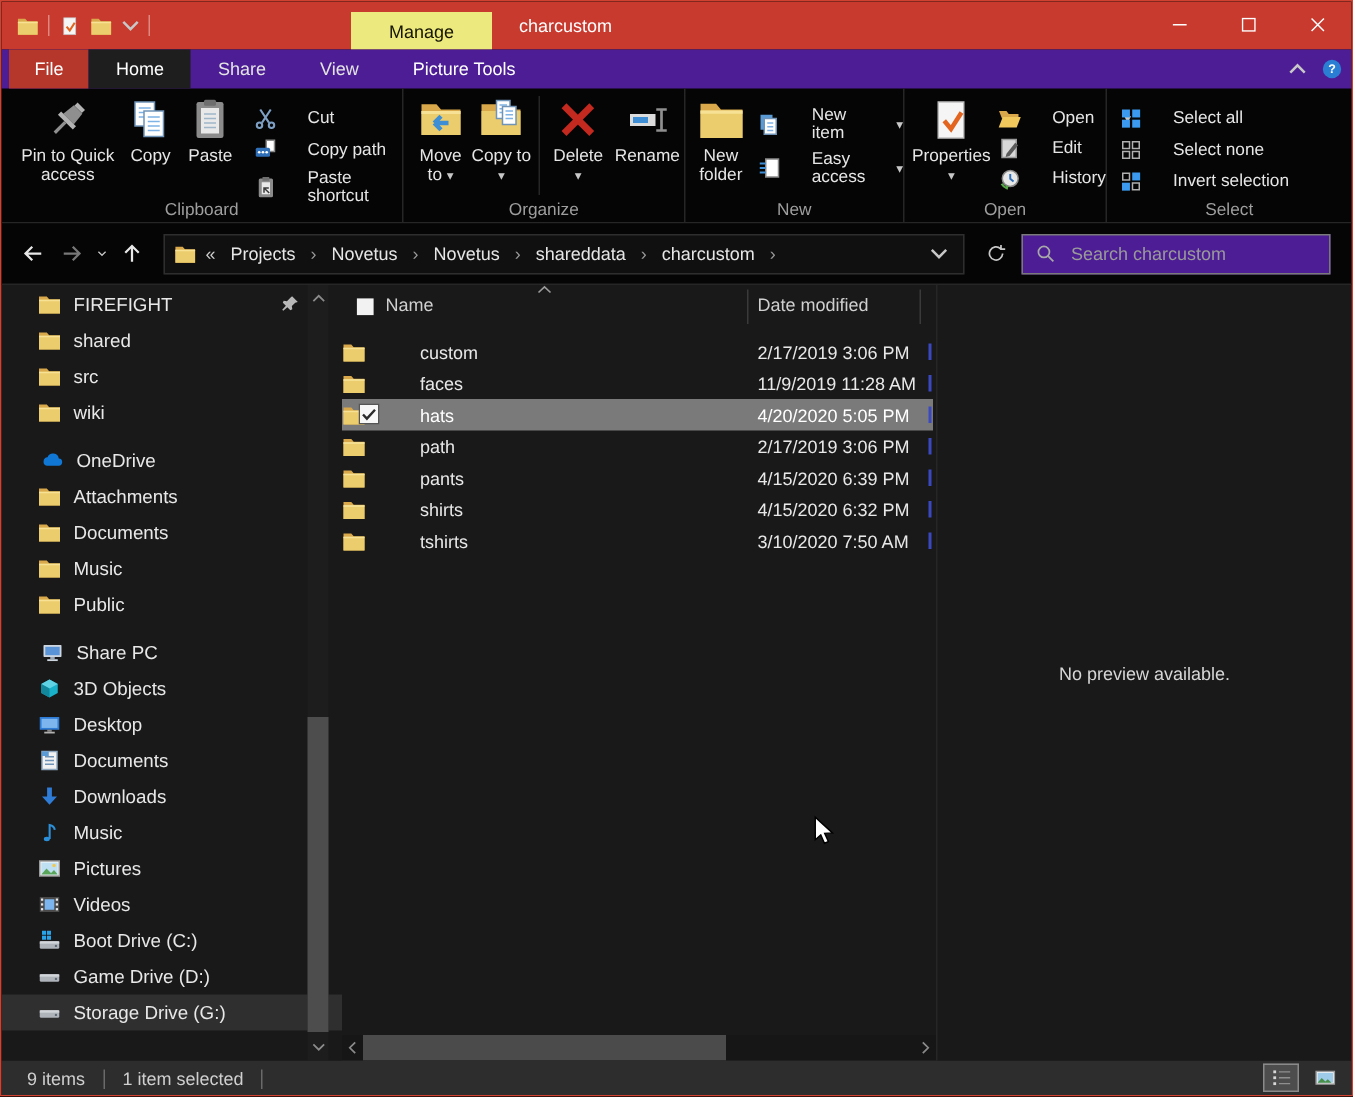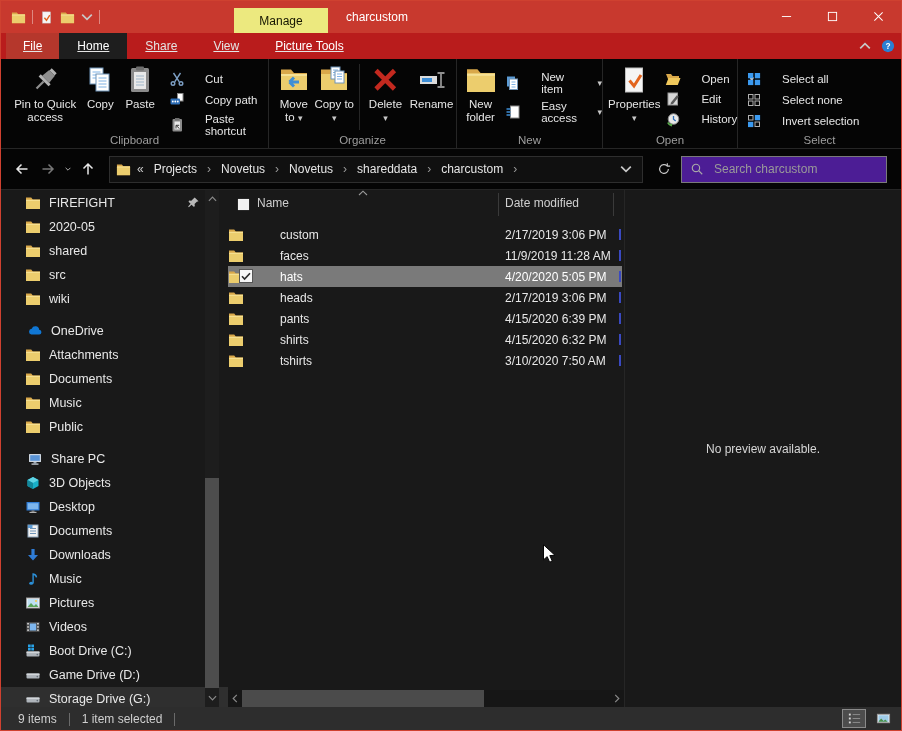--- a/index.html
+++ b/index.html
@@ -12,21 +12,21 @@
   .qat .i16{width:15px;height:15px;display:inline-flex;}
   .qat-sep{width:1px;height:14px;background:rgba(255,255,255,.4);}
   .manage-tab{position:absolute;left:233px;top:7px;width:94px;height:25px;background:#ece97f;color:#151500;
     font-size:12px;display:flex;align-items:center;justify-content:center;}
   .win-title{position:absolute;left:345px;top:0;height:32px;display:flex;align-items:center;font-size:12px;color:#fff;}
   .win-controls{position:absolute;right:0;top:0;height:30px;display:flex;}
   .win-btn{width:46px;height:30px;display:flex;align-items:center;justify-content:center;}
   .win-btn svg{width:11px;height:11px;}
 
   
-  .tabstrip{position:relative;height:26px;background:#b91c1c;display:flex;align-items:stretch;font-size:12px;text-decoration:underline;}
+  .tabstrip{position:relative;height:26px;background:#4c1d95;display:flex;align-items:stretch;font-size:12px;}
   .tab{padding:0 18px;display:flex;align-items:center;color:#e4e4e4;}
   .tab-file{background:#b5372c;color:#fff;margin-left:5px;padding:0 17px;}
   .tab-active{background:#1e1e1e;color:#fff;}
   .tab-context{color:#fff;}
   .tabstrip-right{position:absolute;right:6px;top:0;height:26px;display:flex;align-items:center;gap:10px;}
   .tabstrip-right .i16{width:14px;height:14px;display:inline-flex;}
   .chev-ribbon{width:12px;height:8px;display:inline-flex;}
 
   
   .ribbon{height:90px;background:#050505;border-bottom:1px solid #262626;display:flex;}
@@ -564,30 +564,20 @@
             </span>
           </div>
           <div class="side-row lvl2">
             <span class="i16">
               <svg viewBox="0 0 16 16" style="width: 100%; height: 100%;">
                 <path fill="#d9a84a" d="M1 2.6h5.2l1.6 1.9H15v9.5H1z"></path>
                 <path fill="#eccd6d" d="M1 4.8h14v9.2H1z"></path>
                 <path fill="#f6e195" d="M1 4.8h14v1.1H1z"></path>
               </svg>
             </span>
-            <span>2020-05</span>
-          </div>
-          <div class="side-row lvl2">
-            <span class="i16">
-              <svg viewBox="0 0 16 16" style="width: 100%; height: 100%;">
-                <path fill="#d9a84a" d="M1 2.6h5.2l1.6 1.9H15v9.5H1z"></path>
-                <path fill="#eccd6d" d="M1 4.8h14v9.2H1z"></path>
-                <path fill="#f6e195" d="M1 4.8h14v1.1H1z"></path>
-              </svg>
-            </span>
             <span>shared</span>
           </div>
           <div class="side-row lvl2">
             <span class="i16">
               <svg viewBox="0 0 16 16" style="width: 100%; height: 100%;">
                 <path fill="#d9a84a" d="M1 2.6h5.2l1.6 1.9H15v9.5H1z"></path>
                 <path fill="#eccd6d" d="M1 4.8h14v9.2H1z"></path>
                 <path fill="#f6e195" d="M1 4.8h14v1.1H1z"></path>
               </svg>
             </span>
@@ -861,21 +851,21 @@
           <div class="frow">
             <span class="fpad">
               <span class="ficon">
                 <svg viewBox="0 0 16 16" style="width: 100%; height: 100%;">
                   <path fill="#d9a84a" d="M1 2.6h5.2l1.6 1.9H15v9.5H1z"></path>
                   <path fill="#eccd6d" d="M1 4.8h14v9.2H1z"></path>
                   <path fill="#f6e195" d="M1 4.8h14v1.1H1z"></path>
                 </svg>
               </span>
             </span>
-            <span class="fname">heads</span>
+            <span class="fname">path</span>
             <span class="fdate">2/17/2019 3:06 PM</span>
             <span class="sliver"></span>
           </div>
           <div class="frow">
             <span class="fpad">
               <span class="ficon">
                 <svg viewBox="0 0 16 16" style="width: 100%; height: 100%;">
                   <path fill="#d9a84a" d="M1 2.6h5.2l1.6 1.9H15v9.5H1z"></path>
                   <path fill="#eccd6d" d="M1 4.8h14v9.2H1z"></path>
                   <path fill="#f6e195" d="M1 4.8h14v1.1H1z"></path>

